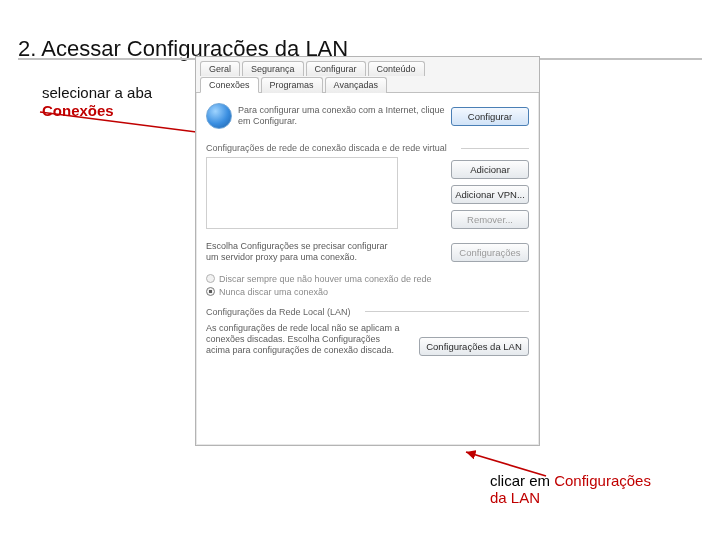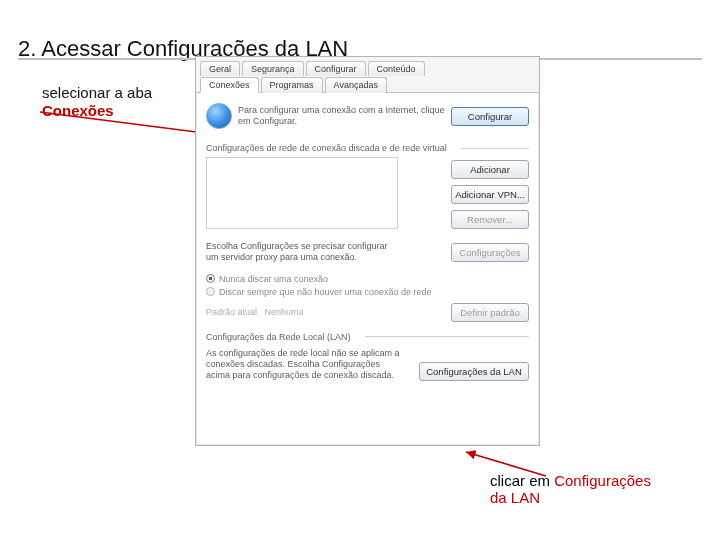--- a/index.html
+++ b/index.html
@@ -149,36 +149,29 @@
       </div>
     </div>
 
     <div class="cols" style="margin-top:6px; align-items:center;">
       <div class="proxy-text" style="width:195px;">Escolha Configurações se precisar configurar um servidor proxy para uma conexão.</div>
       <div class="btn disabled">Configurações</div>
     </div>
 
     <div class="radio-stack">
       <div class="radio-row">
+        <div class="radio"></div>
+        <span>Discar sempre que não houver uma conexão de rede</span>
+      </div>
+      <div class="radio-row">
         <div class="radio sel"></div>
         <span>Nunca discar uma conexão</span>
       </div>
-      <div class="radio-row">
-        <div class="radio"></div>
-        <span>Discar sempre que não houver uma conexão de rede</span>
-      </div>
     </div>
 
-    <div class="default-row">
-      <div class="lbl">
-        <span>Padrão atual</span>&nbsp;&nbsp;
-        <span>Nenhuma</span>
-      </div>
-      <div class="btn disabled">Definir padrão</div>
-    </div>
 
     <div class="section-line" style="margin-top:10px;">
       <span>Configurações da Rede Local (LAN)</span>
       <div class="hr"></div>
     </div>
 
     <div class="lan-block lan-row">
       <div class="lan-desc">As configurações de rede local não se aplicam a conexões discadas. Escolha Configurações acima para configurações de conexão discada.</div>
       <div class="btn" style="min-width:110px;">Configurações da LAN</div>
     </div>

